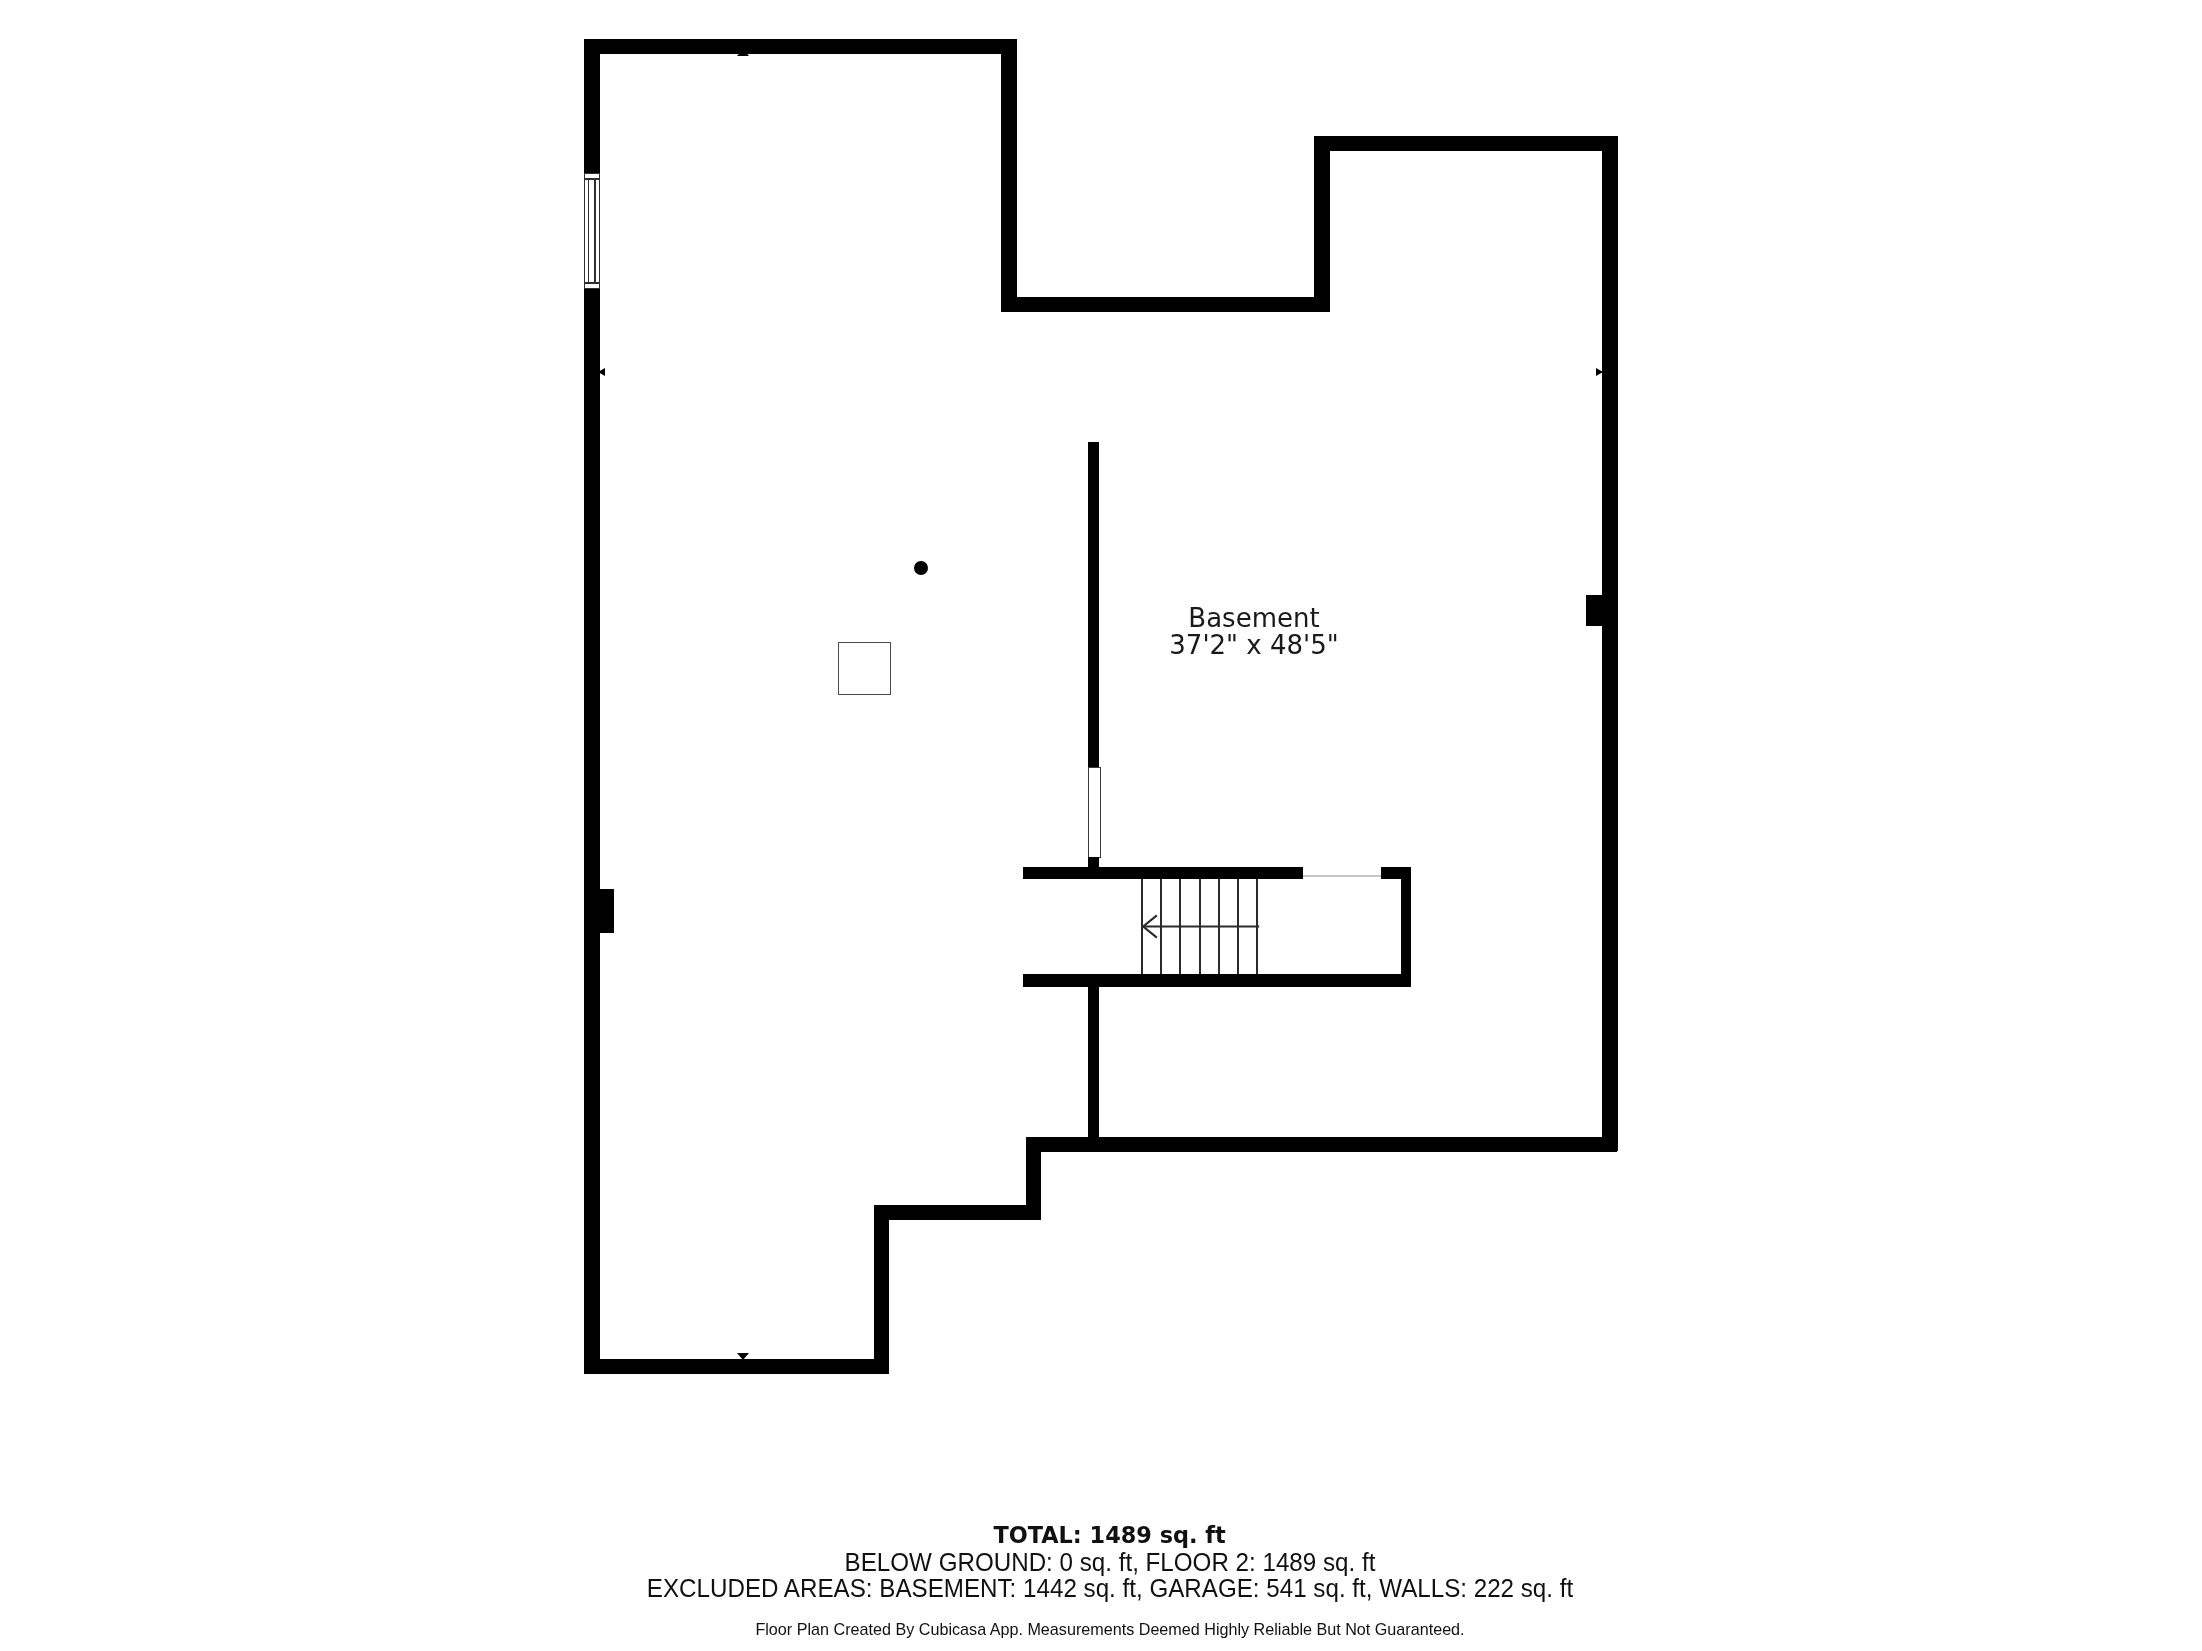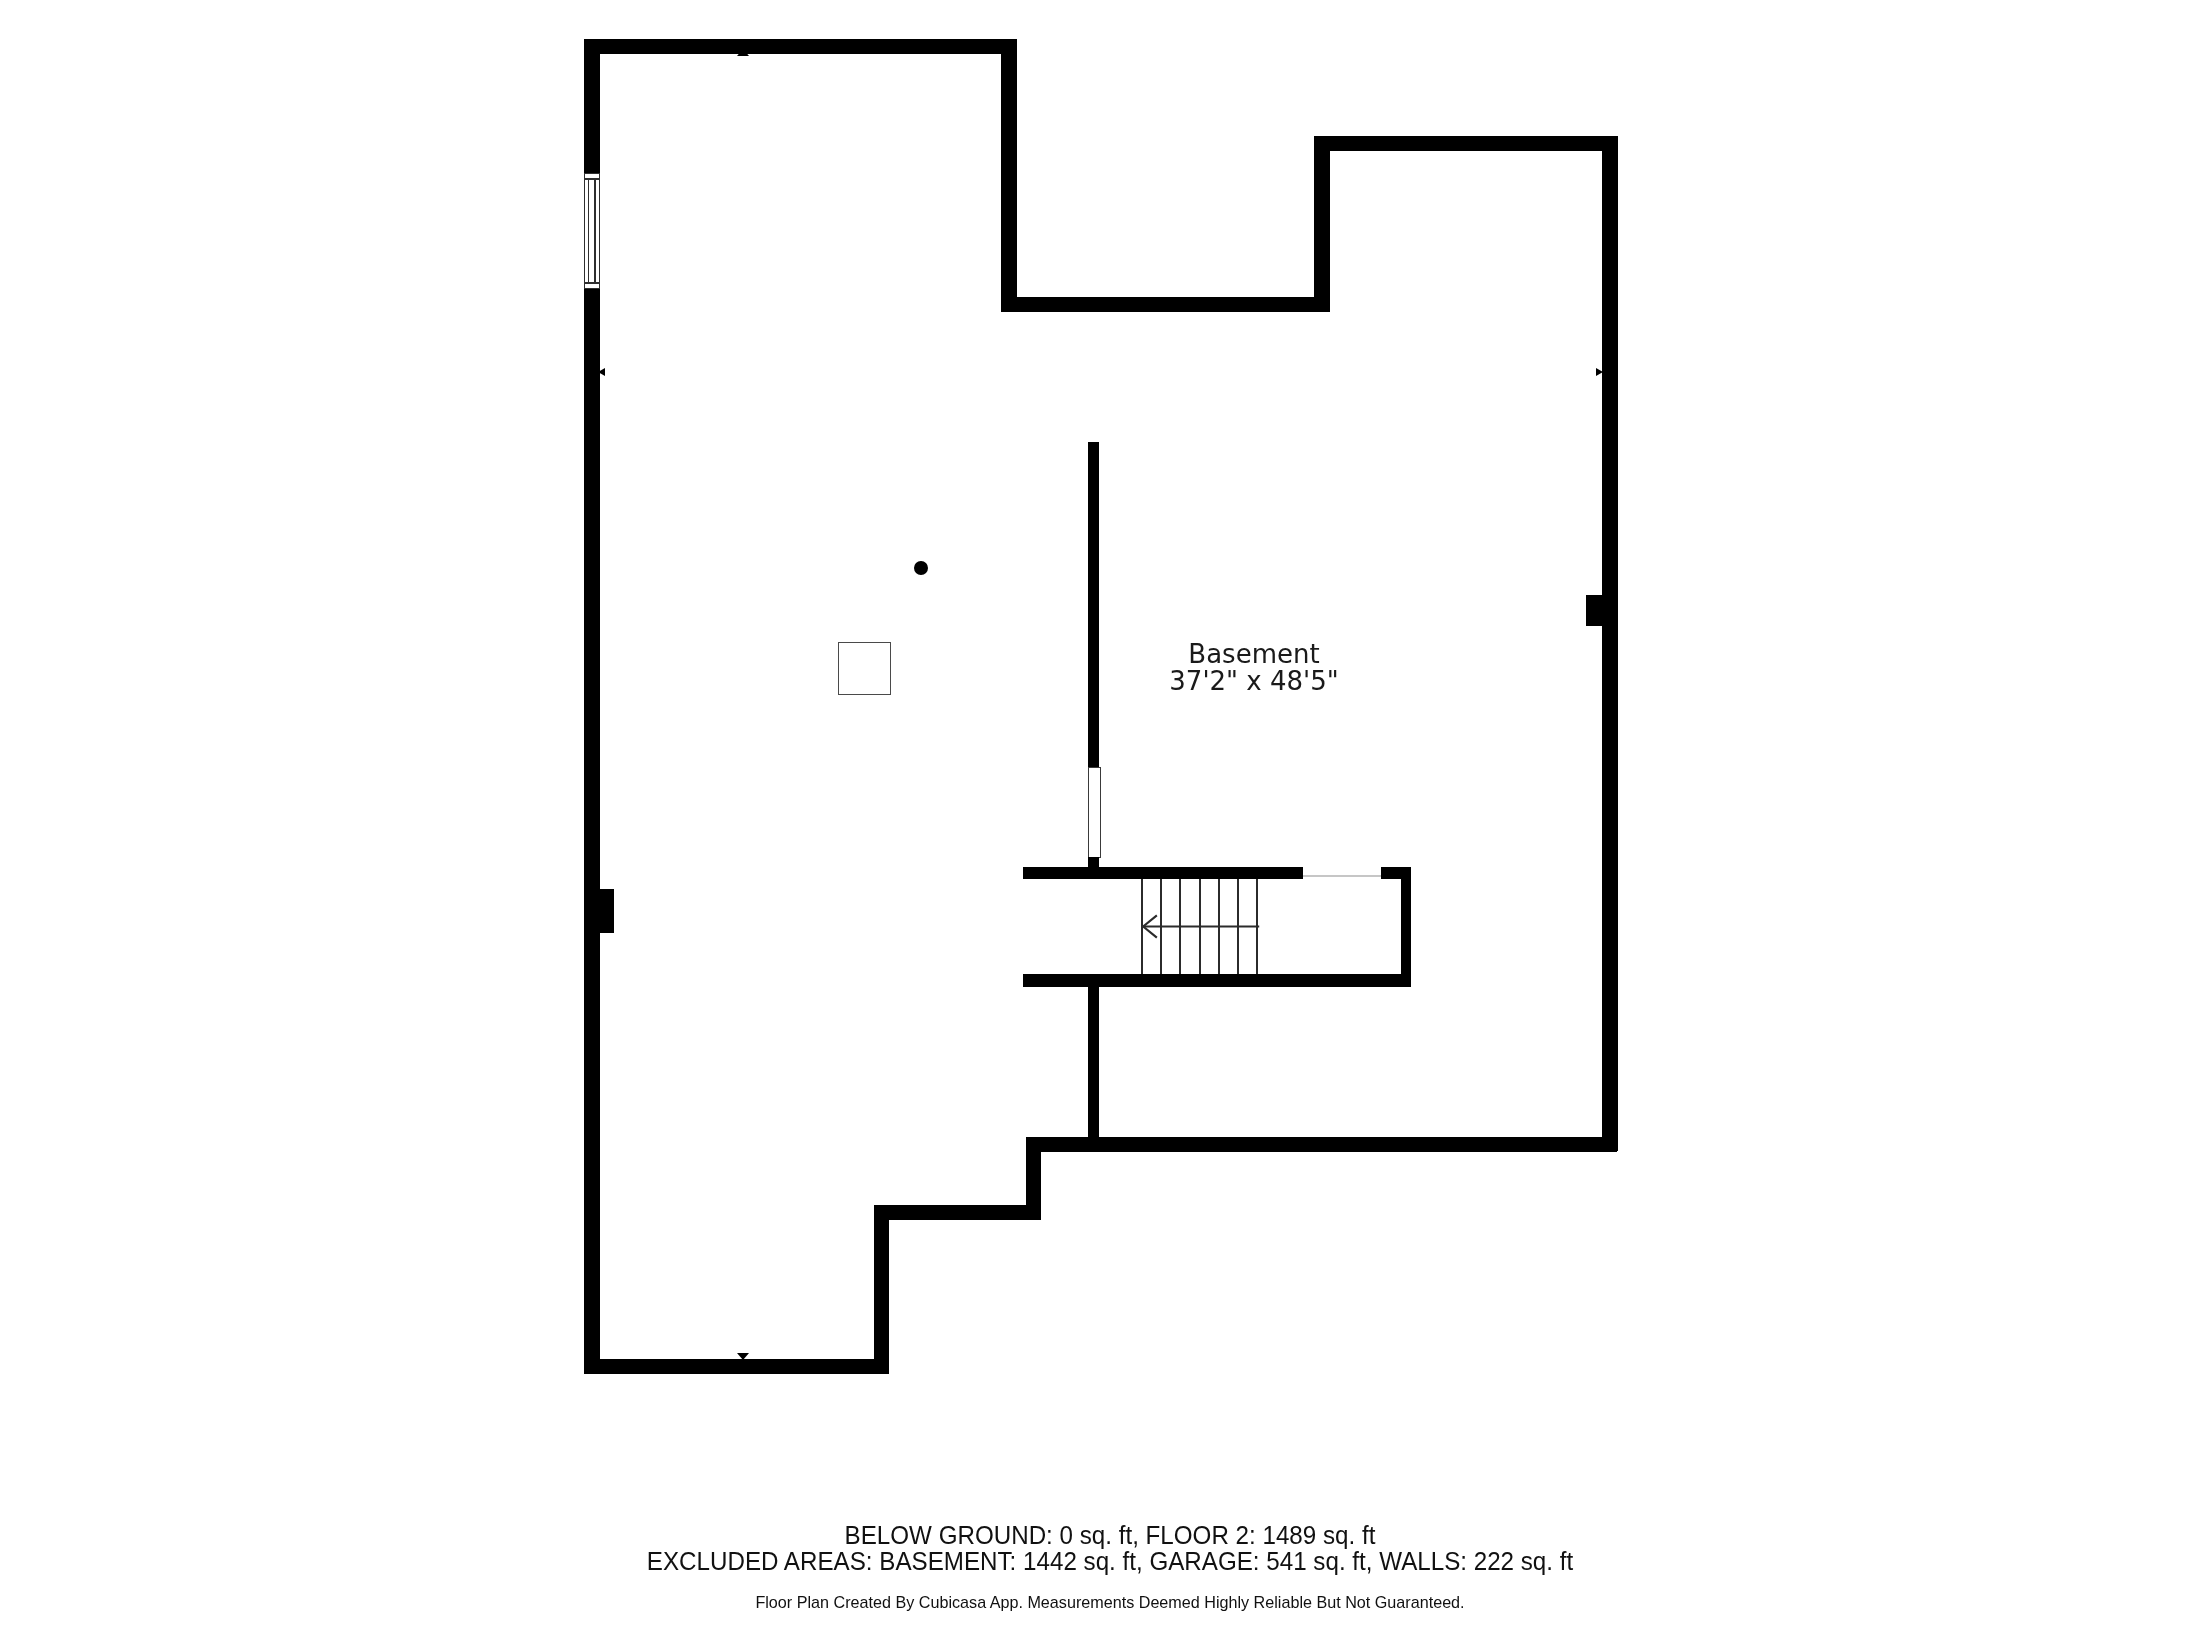--- a/index.html
+++ b/index.html
@@ -14,21 +14,21 @@
   .opening-v{border:1.7px solid #3a3a3a;}
   .square{border:1.7px solid #4a4a4a;}
   .dot{position:absolute;width:13.8px;height:13.8px;border-radius:50%;background:#000;}
   .treads{position:absolute;left:1141px;top:879px;width:117px;height:95px;}
   .tread{position:absolute;top:0;bottom:0;width:1.7px;background:#2b2b2b;}
   .marker{position:absolute;width:0;height:0;}
   .m-up{border-left:6.9px solid transparent;border-right:6.9px solid transparent;border-bottom:7.7px solid #000;}
   .m-down{border-left:6.9px solid transparent;border-right:6.9px solid transparent;border-top:7.7px solid #000;}
   .m-left{border-top:4.3px solid transparent;border-bottom:4.3px solid transparent;border-right:7.7px solid #000;}
   .m-right{border-top:4.3px solid transparent;border-bottom:4.3px solid transparent;border-left:7.7px solid #000;}
-  .room-label{position:absolute;left:1125px;top:641px;width:258px;text-align:center;
+  .room-label{position:absolute;left:1125px;top:605px;width:258px;text-align:center;
               font-size:26px;line-height:27px;color:#1a1a1a;}
   .footer{position:absolute;left:20.6px;top:1522px;width:2178px;text-align:center;color:#111;}
   .f-total{font-size:22.4px;font-weight:bold;font-family:"DejaVu Sans",sans-serif;line-height:27px;}
   .f-cond{font-family:"Liberation Sans",sans-serif;font-size:26px;line-height:26px;
           transform:scaleX(0.93);transform-origin:center;}
   .f-disc{font-family:"Liberation Sans",sans-serif;font-size:17px;line-height:19px;margin-top:19px;
           transform:scaleX(0.95);transform-origin:center;}
   .stair-arrow{position:absolute;left:1134px;top:912px;}
 </style>
 </head>
@@ -88,19 +88,20 @@
   <div class="marker m-left" style="left:598px;top:368px;"></div>
   <div class="marker m-right" style="left:1596px;top:368px;"></div>
   <div class="marker m-down" style="left:737px;top:1353px;"></div>
 
   <div class="room-label">
     <div>Basement</div>
     <div>37'2" x 48'5"</div>
   </div>
 
   <div class="footer">
+    <div class="f-total">TOTAL: 1489 sq. ft</div>
     <div class="f-cond">BELOW GROUND: 0 sq. ft, FLOOR 2: 1489 sq. ft</div>
     <div class="f-cond">EXCLUDED AREAS: BASEMENT: 1442 sq. ft, GARAGE: 541 sq. ft, WALLS: 222 sq. ft</div>
     <div class="f-disc">Floor Plan Created By Cubicasa App. Measurements Deemed Highly Reliable But Not Guaranteed.</div>
   </div>
 
 </div>
 
 
 </body></html>

